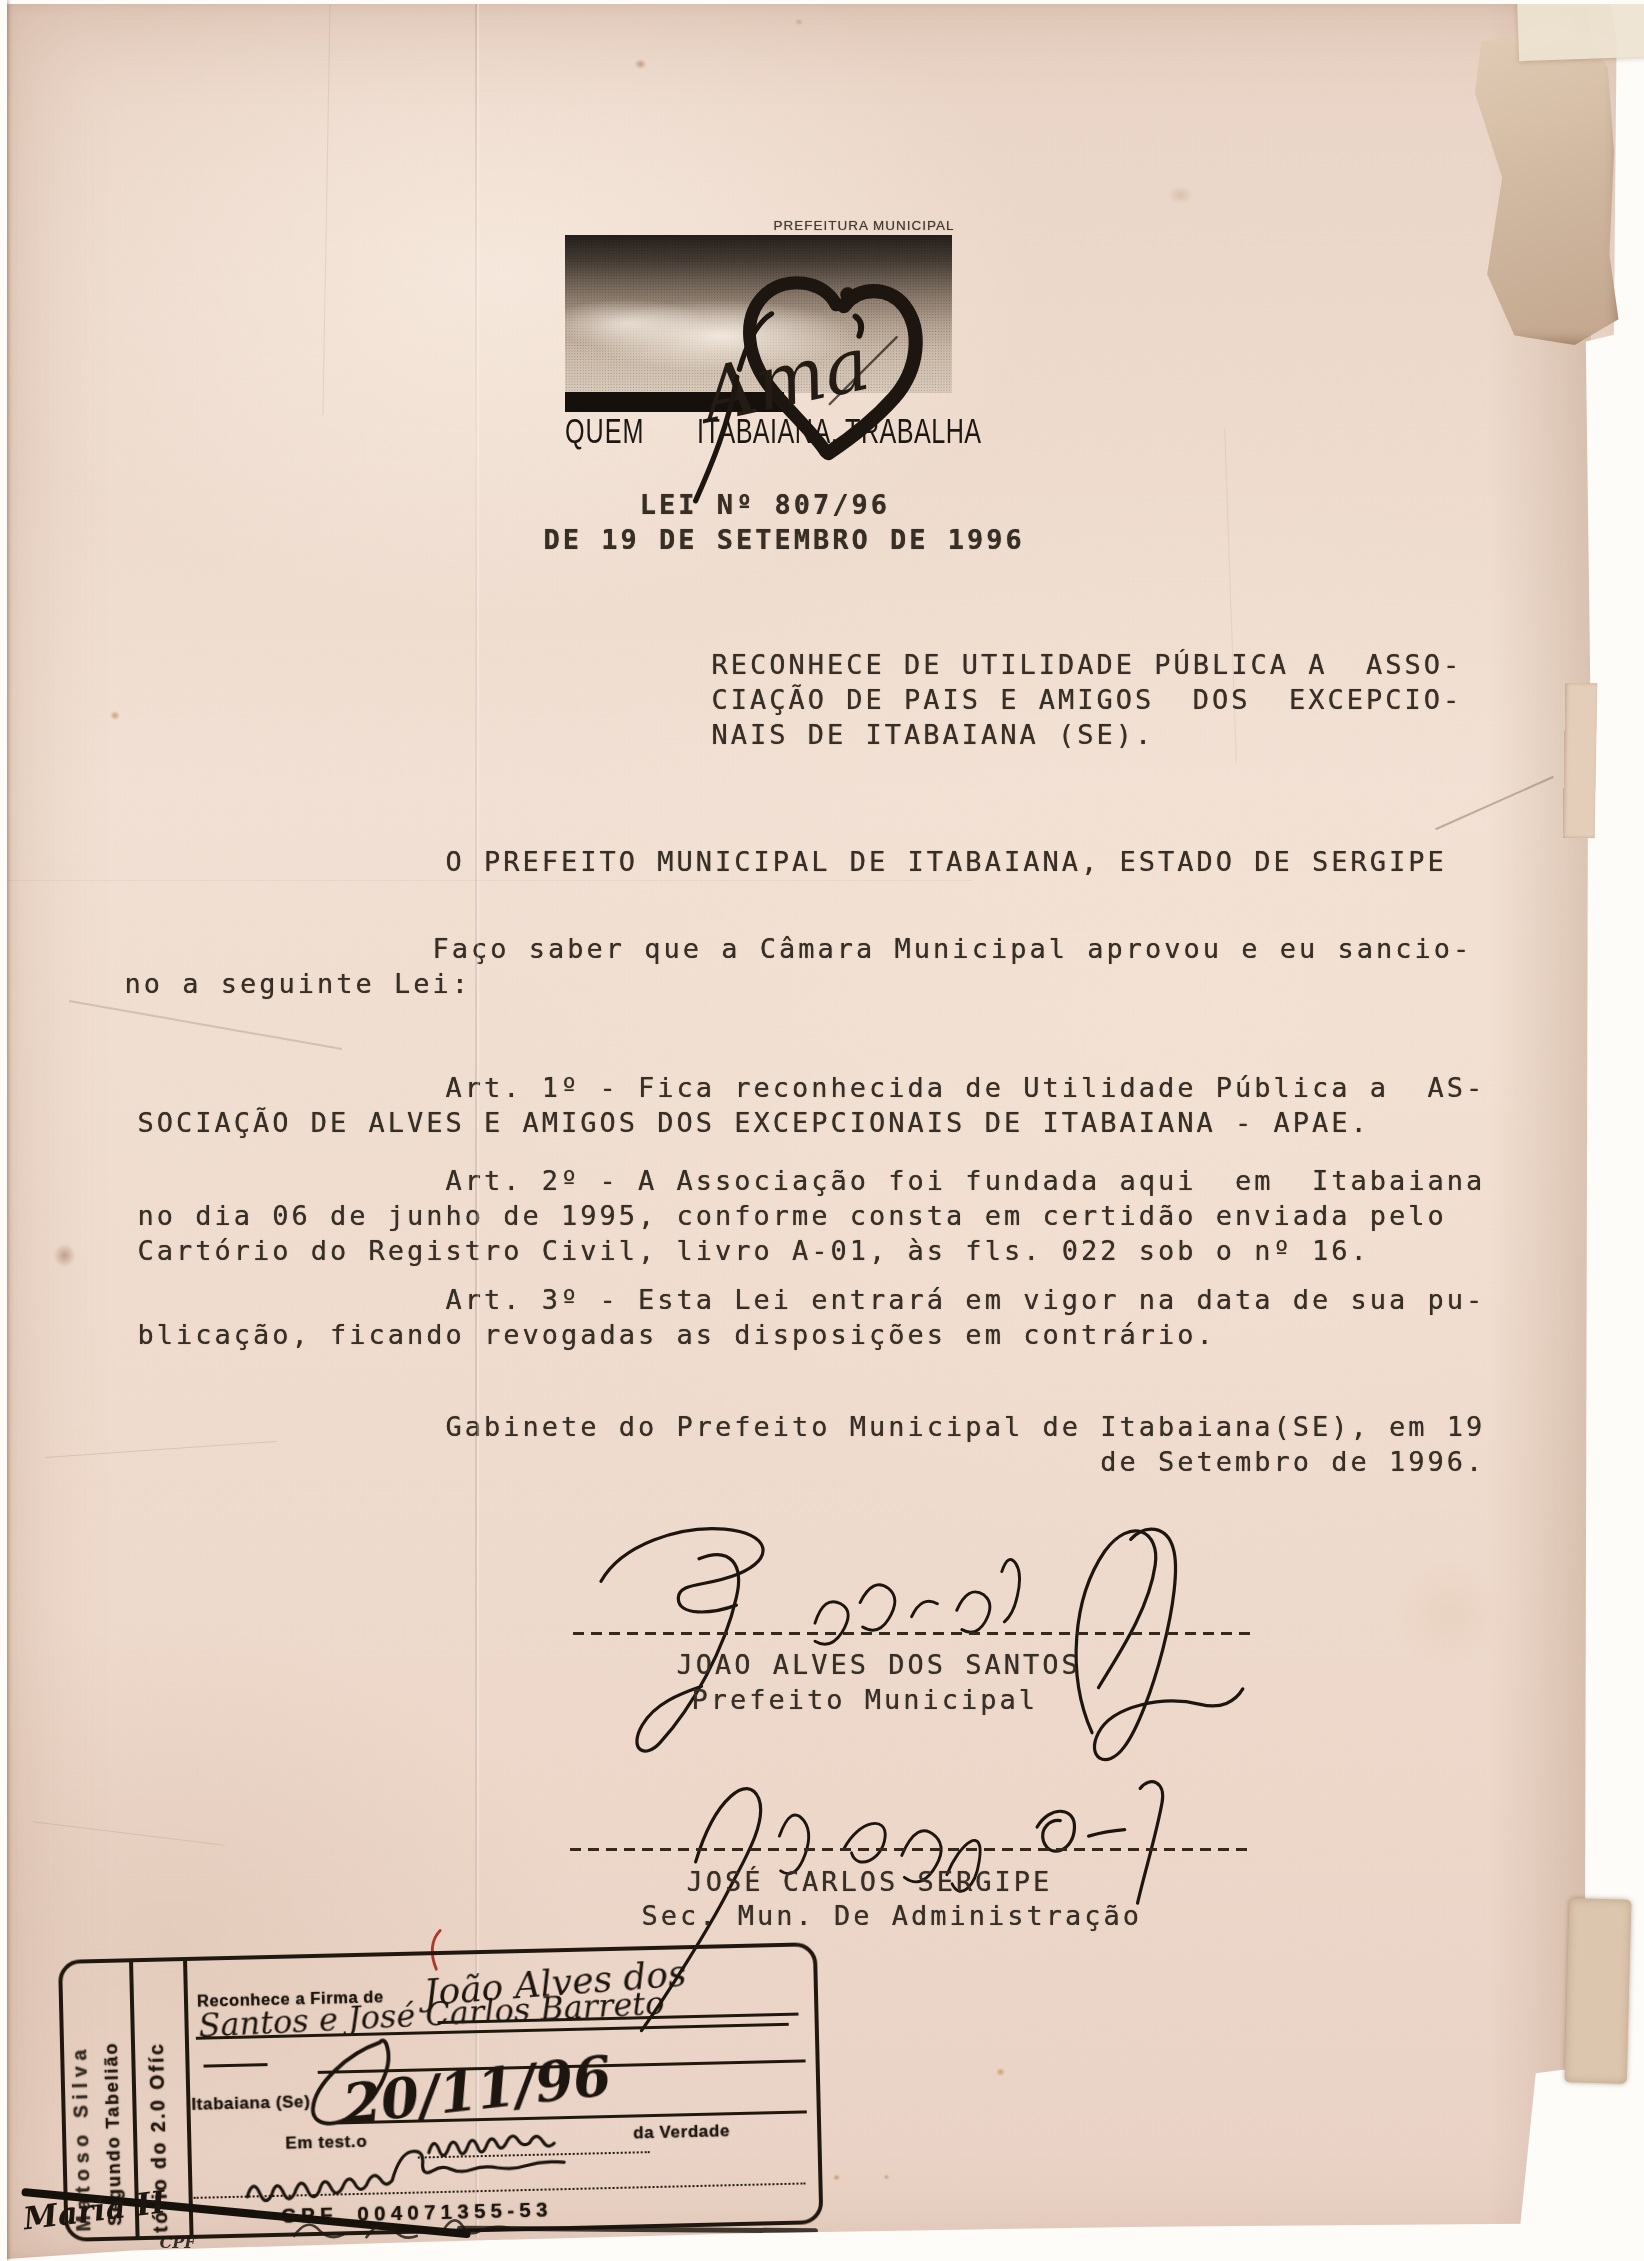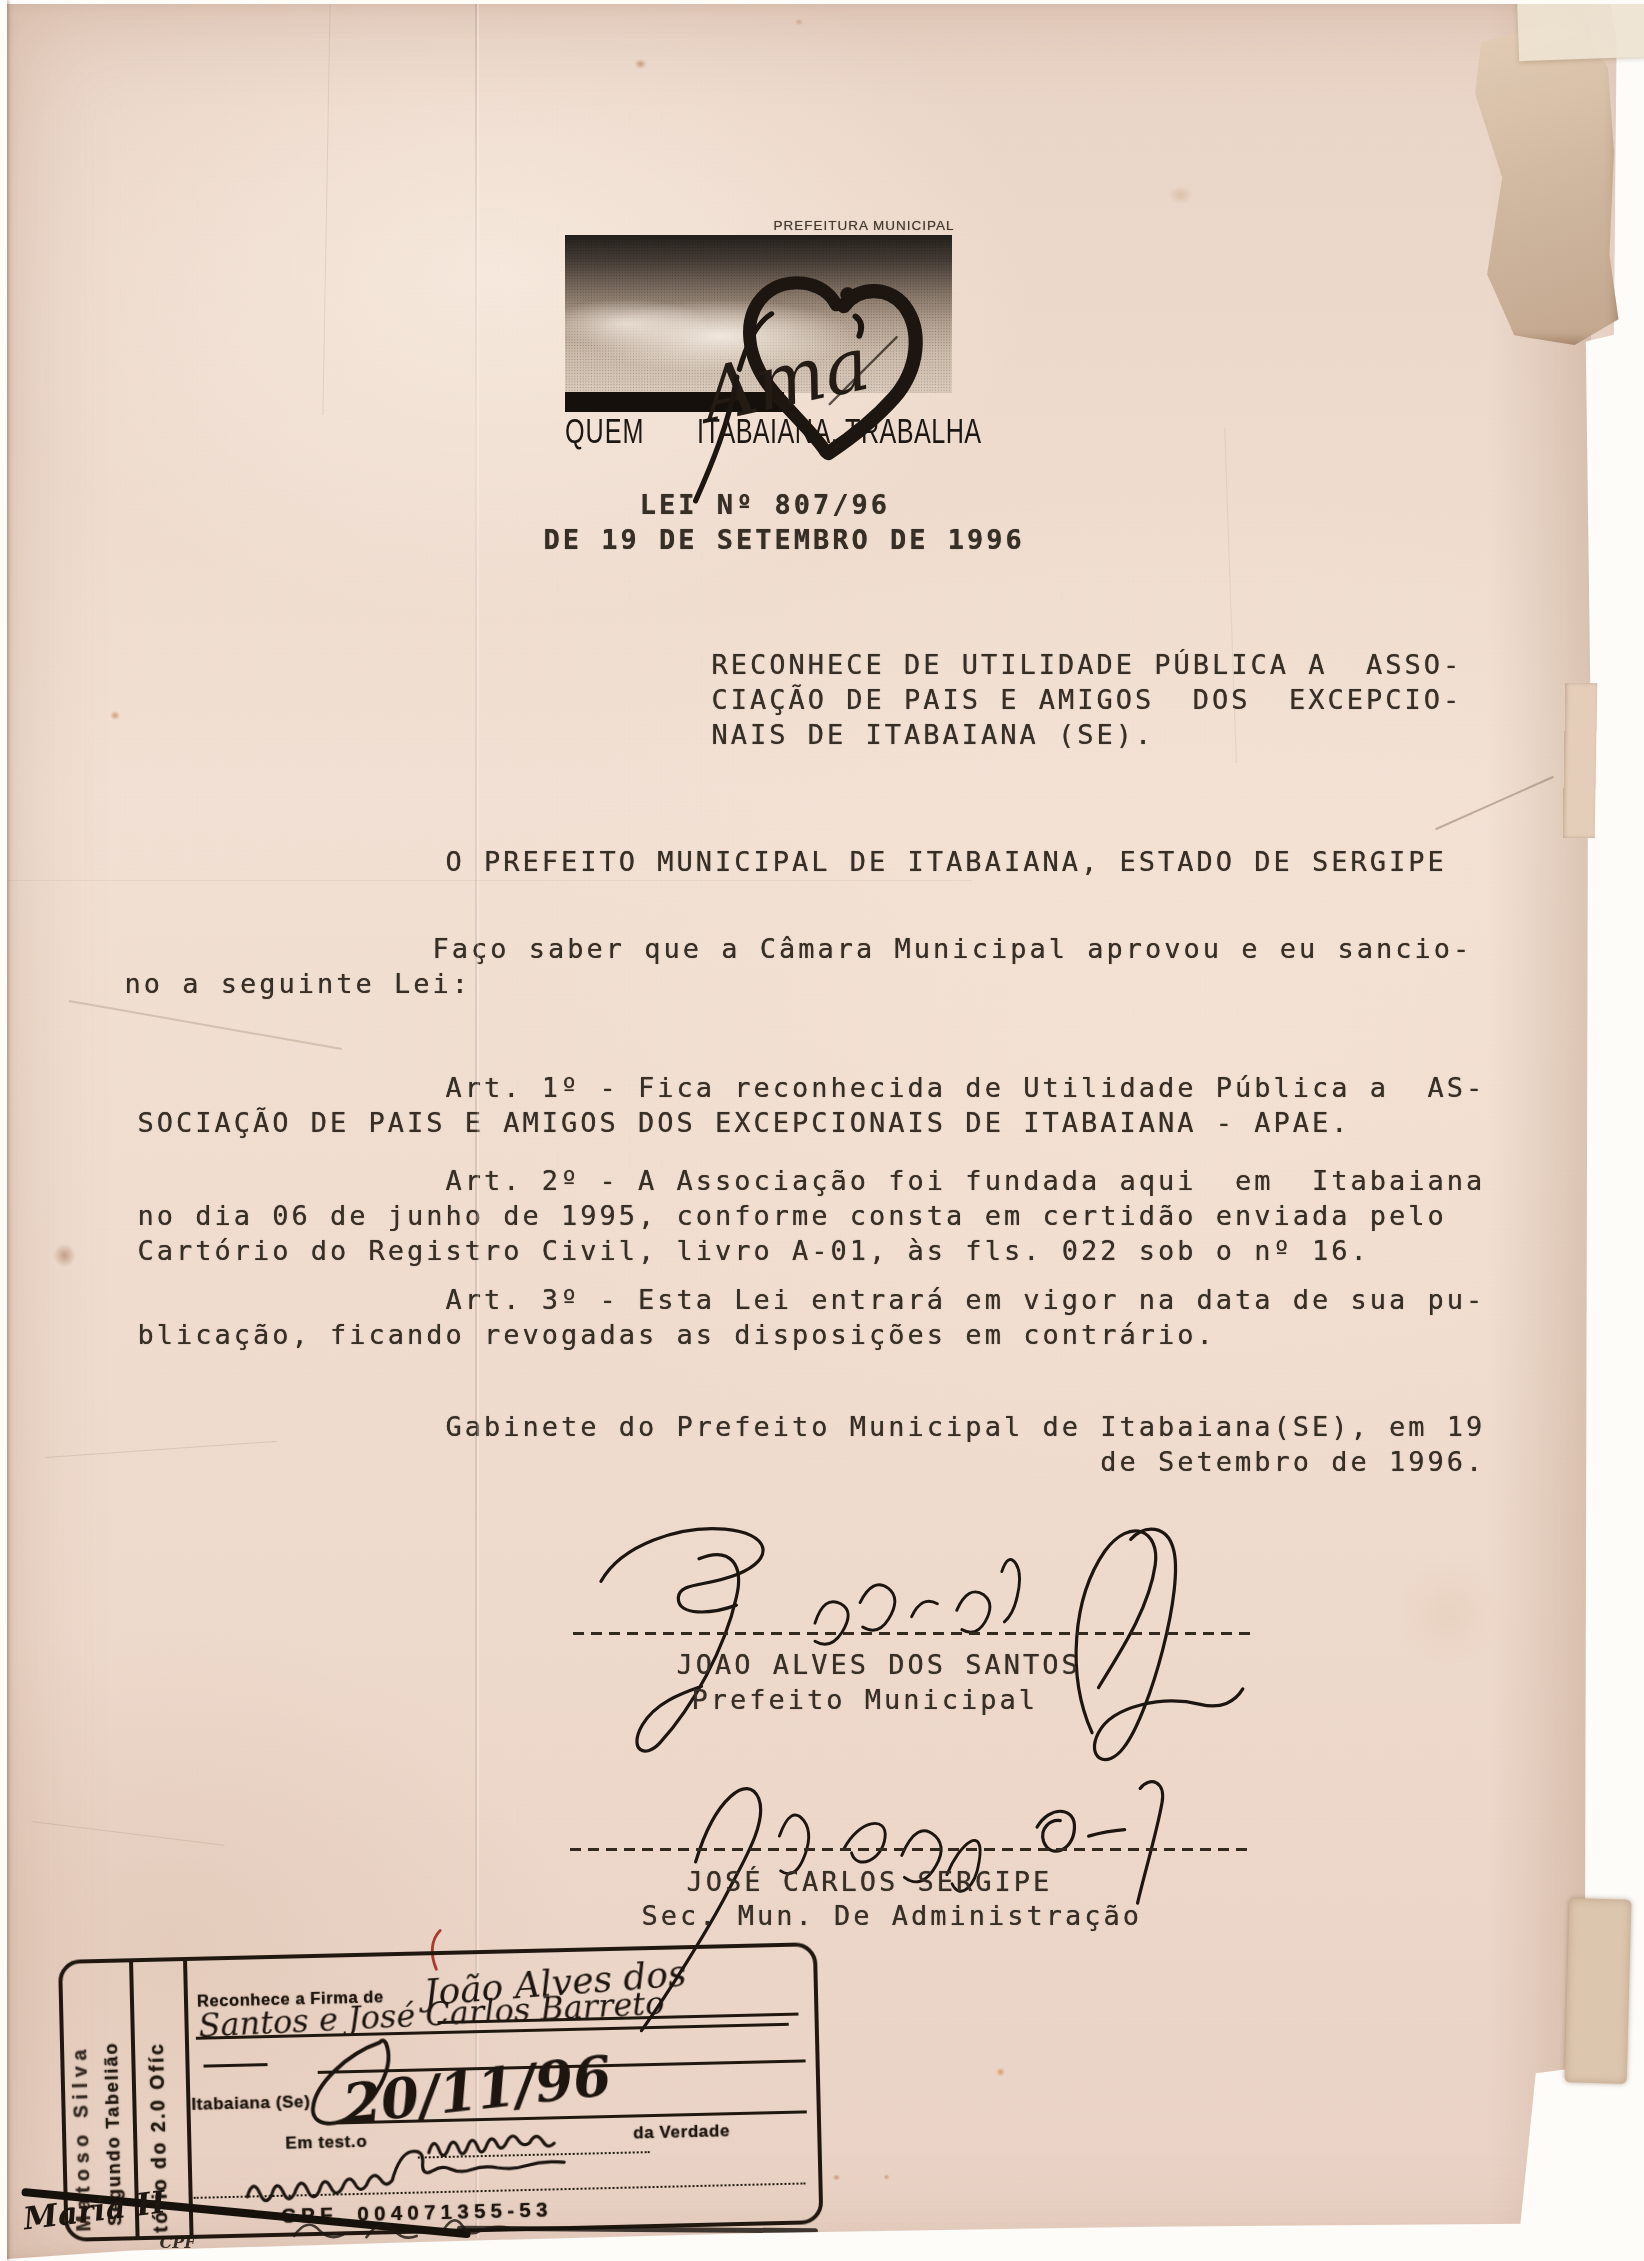--- a/index.html
+++ b/index.html
@@ -75,21 +75,21 @@
   <div class="typed" style="left:705px;top:644px;">RECONHECE DE UTILIDADE PÚBLICA A  ASSO-
 CIAÇÃO DE PAIS E AMIGOS  DOS  EXCEPCIO-
 NAIS DE ITABAIANA (SE).</div>
 
   <div class="typed" style="left:131px;top:841px;">                O PREFEITO MUNICIPAL DE ITABAIANA, ESTADO DE SERGIPE</div>
 
   <div class="typed" style="left:118px;top:928px;">                Faço saber que a Câmara Municipal aprovou e eu sancio-
 no a seguinte Lei:</div>
 
   <div class="typed" style="left:131px;top:1067px;">                Art. 1º - Fica reconhecida de Utilidade Pública a  AS-
-SOCIAÇÃO DE PAIS E AMIGOS DOS EXCEPCIONAIS DE ITABAIANA - APAE.</div>
+SOCIAÇÃO DE ALVES E AMIGOS DOS EXCEPCIONAIS DE ITABAIANA - APAE.</div>
 
   <div class="typed" style="left:131px;top:1160px;">                Art. 2º - A Associação foi fundada aqui  em  Itabaiana
 no dia 06 de junho de 1995, conforme consta em certidão enviada pelo
 Cartório do Registro Civil, livro A-01, às fls. 022 sob o nº 16.</div>
 
   <div class="typed" style="left:131px;top:1279px;">                Art. 3º - Esta Lei entrará em vigor na data de sua pu-
 blicação, ficando revogadas as disposições em contrário.</div>
 
   <div class="typed" style="left:131px;top:1406px;text-align:right;">                Gabinete do Prefeito Municipal de Itabaiana(SE), em 19
 de Setembro de 1996.</div>

